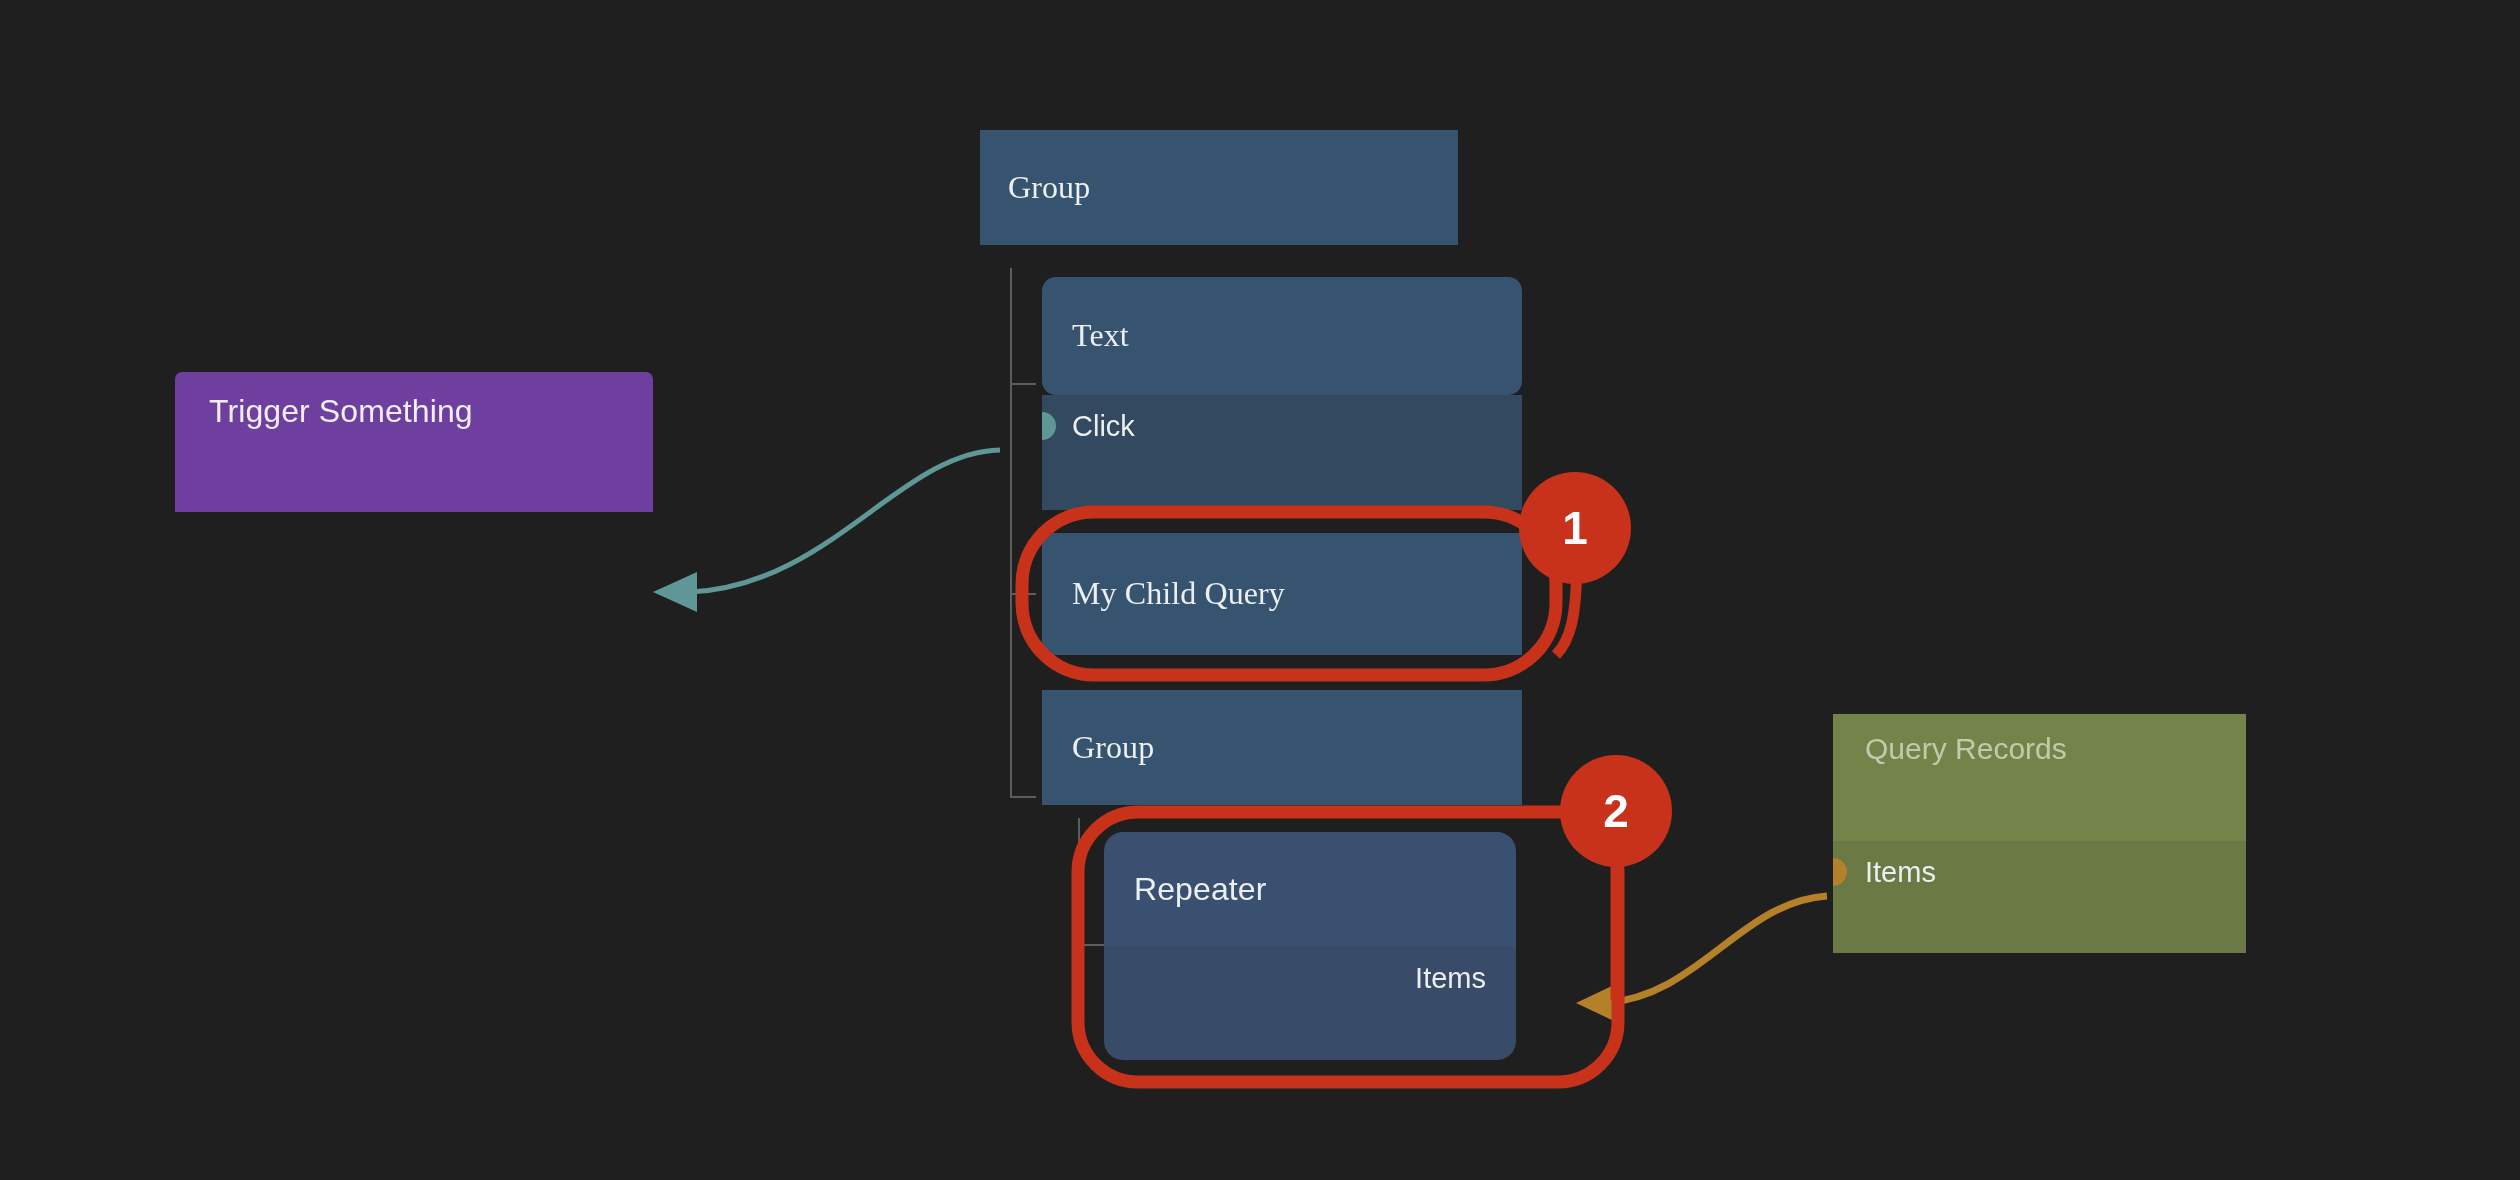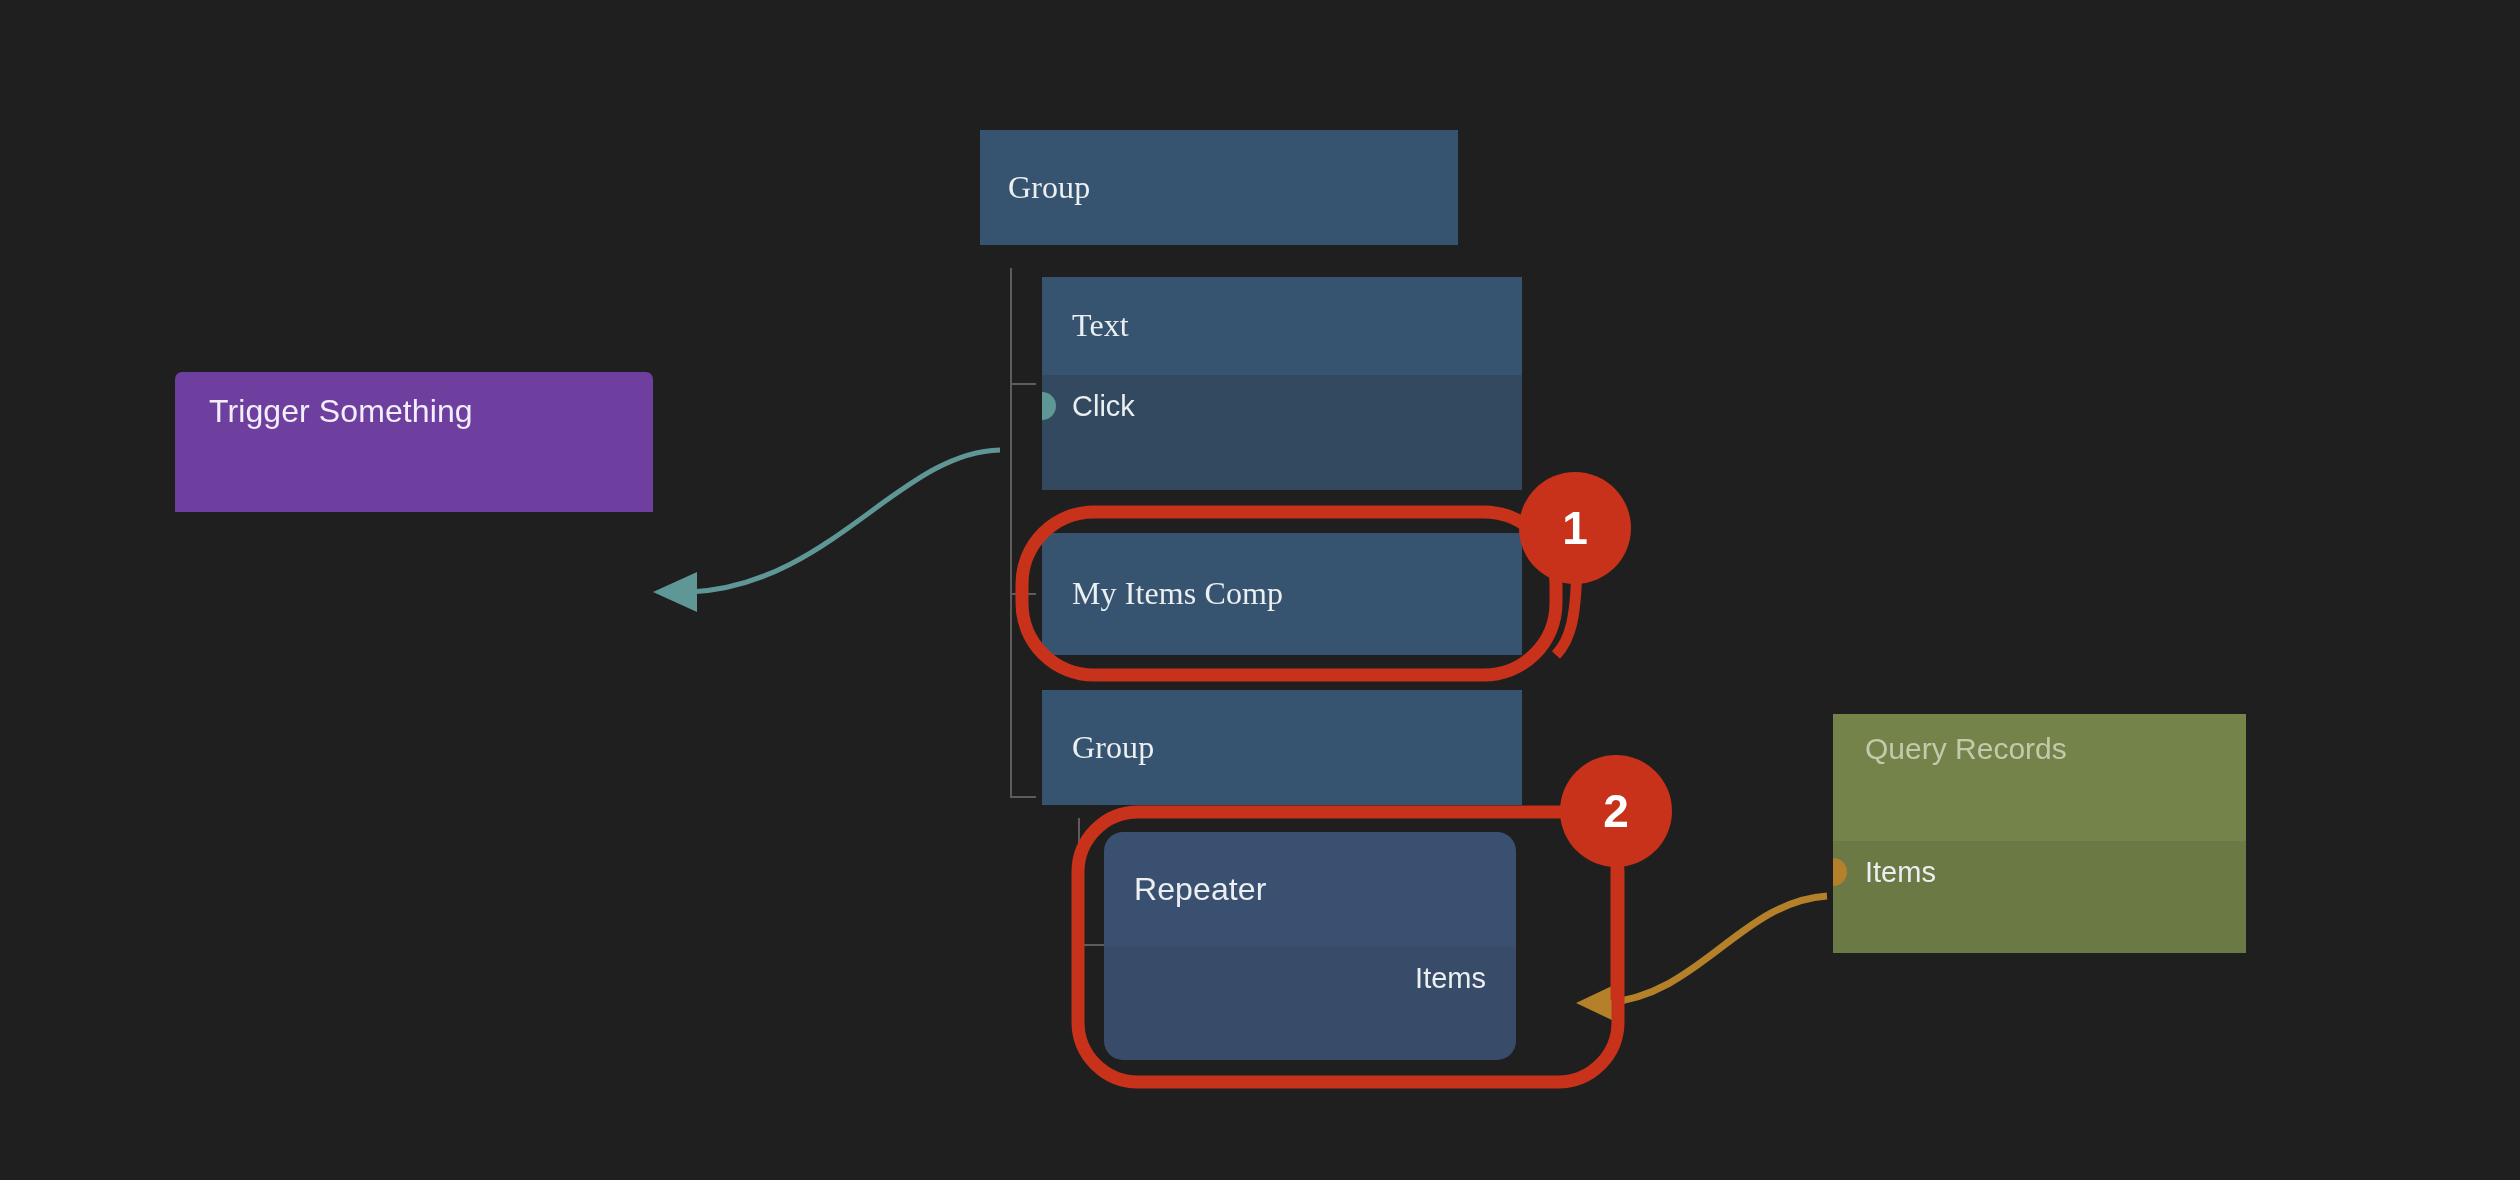--- a/index.html
+++ b/index.html
@@ -132,34 +132,34 @@
   <div class="tree-line tree-v" style="left:1078px; top:818px; height:128px;"></div>
   <div class="tree-line tree-h" style="left:1078px; top:944px; width:26px;"></div>
 
   <div class="node blue" style="left:980px; top:130px; width:478px; height:115px;">
     <div class="node-head" style="height:115px; padding:0 0 0 28px;">
       <span class="node-title">Group</span>
     </div>
   </div>
 
   <div class="node blue" style="left:1042px; top:277px; width:480px; height:233px;">
-    <div class="node-head" style="height:98px; padding:0 0 0 30px;">
+    <div class="node-head" style="height:118px; padding:0 0 0 30px;border-radius:14px;">
       <span class="node-title">Text</span>
     </div>
     <div class="node-ports" style="height:115px; padding:0 0 0 30px;">
       <div class="port out" style="height:62px; justify-content:flex-start;">
         <span class="port-dot" style="left:-44px; top:17px; background:#5f9796;"></span>
         <span>Click</span>
       </div>
     </div>
   </div>
 
   <div class="node blue" style="left:1042px; top:533px; width:480px; height:122px;">
     <div class="node-head" style="height:122px; padding:0 0 0 30px;">
-      <span class="node-title">My Items Comp</span>
+      <span class="node-title">My Child Query</span>
     </div>
   </div>
 
   <div class="node blue" style="left:1042px; top:690px; width:480px; height:115px;">
     <div class="node-head" style="height:115px; padding:0 0 0 30px;">
       <span class="node-title">Group</span>
     </div>
   </div>
 
   <div class="node blue-dark" style="left:1104px; top:832px; width:412px; height:228px;border-radius:19px;">

